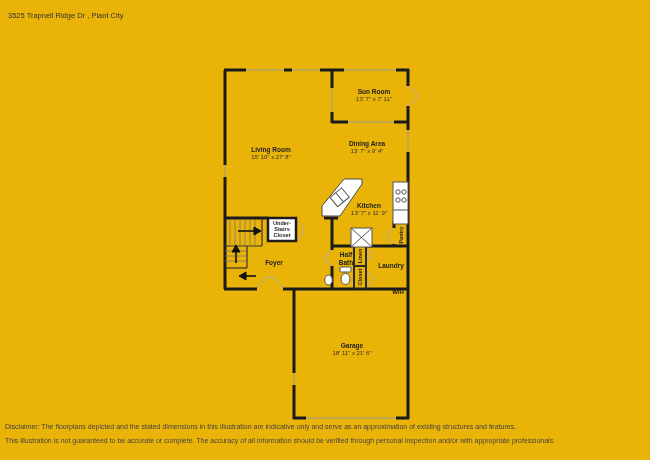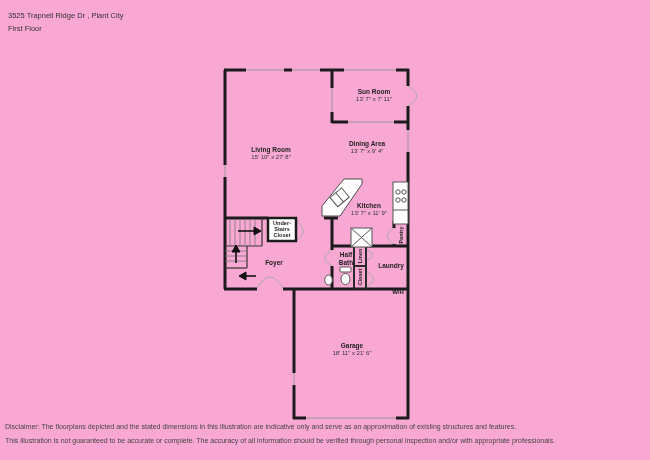--- a/index.html
+++ b/index.html
@@ -1,35 +1,34 @@
 <!DOCTYPE html>
 <html><head>
 <meta charset="utf-8">
 <style>
   html,body{margin:0;padding:0;background:#fff;}
-  #page{position:relative;width:650px;height:460px;background:#f9a8d4;overflow:hidden;
+  #page{position:relative;width:650px;height:460px;background:#eab308;overflow:hidden;
         font-family:"Liberation Sans", sans-serif;}
   #hdr{position:absolute;left:8px;top:9px;font-size:7.5px;line-height:13px;color:#333;}
   #disc{position:absolute;left:5px;top:420px;width:640px;font-size:7px;line-height:13.5px;color:#444;}
   svg{position:absolute;left:0;top:0;}
   .lbl{position:absolute;transform:translate(-50%,-50%);font-size:6.5px;font-weight:bold;
        color:#222;white-space:nowrap;text-align:center;line-height:1.18;}
   .dims{font-weight:normal;font-size:6px;color:#333;}
   .sm{font-size:5.6px;line-height:1.1;}
   .vlbl{position:absolute;transform:translate(-50%,-50%) rotate(-90deg);font-size:5.5px;
         font-weight:bold;color:#222;white-space:nowrap;}
 </style>
 </head>
 <body>
 
 <div id="page">
 
   <div id="hdr">
     <div>3525 Trapnell Ridge Dr , Plant City</div>
-    <div>First Floor</div>
   </div>
 
   <svg width="650" height="460" viewBox="0 0 650 460">
 
     <g stroke="#9a9a9a" stroke-width="1">
       <line x1="225" y1="165" x2="225" y2="177"></line>
       <line x1="246" y1="70" x2="284" y2="70"></line>
       <line x1="292" y1="70" x2="320" y2="70"></line>
       <line x1="344" y1="70" x2="396" y2="70"></line>
       <line x1="332" y1="88" x2="332" y2="112"></line>

